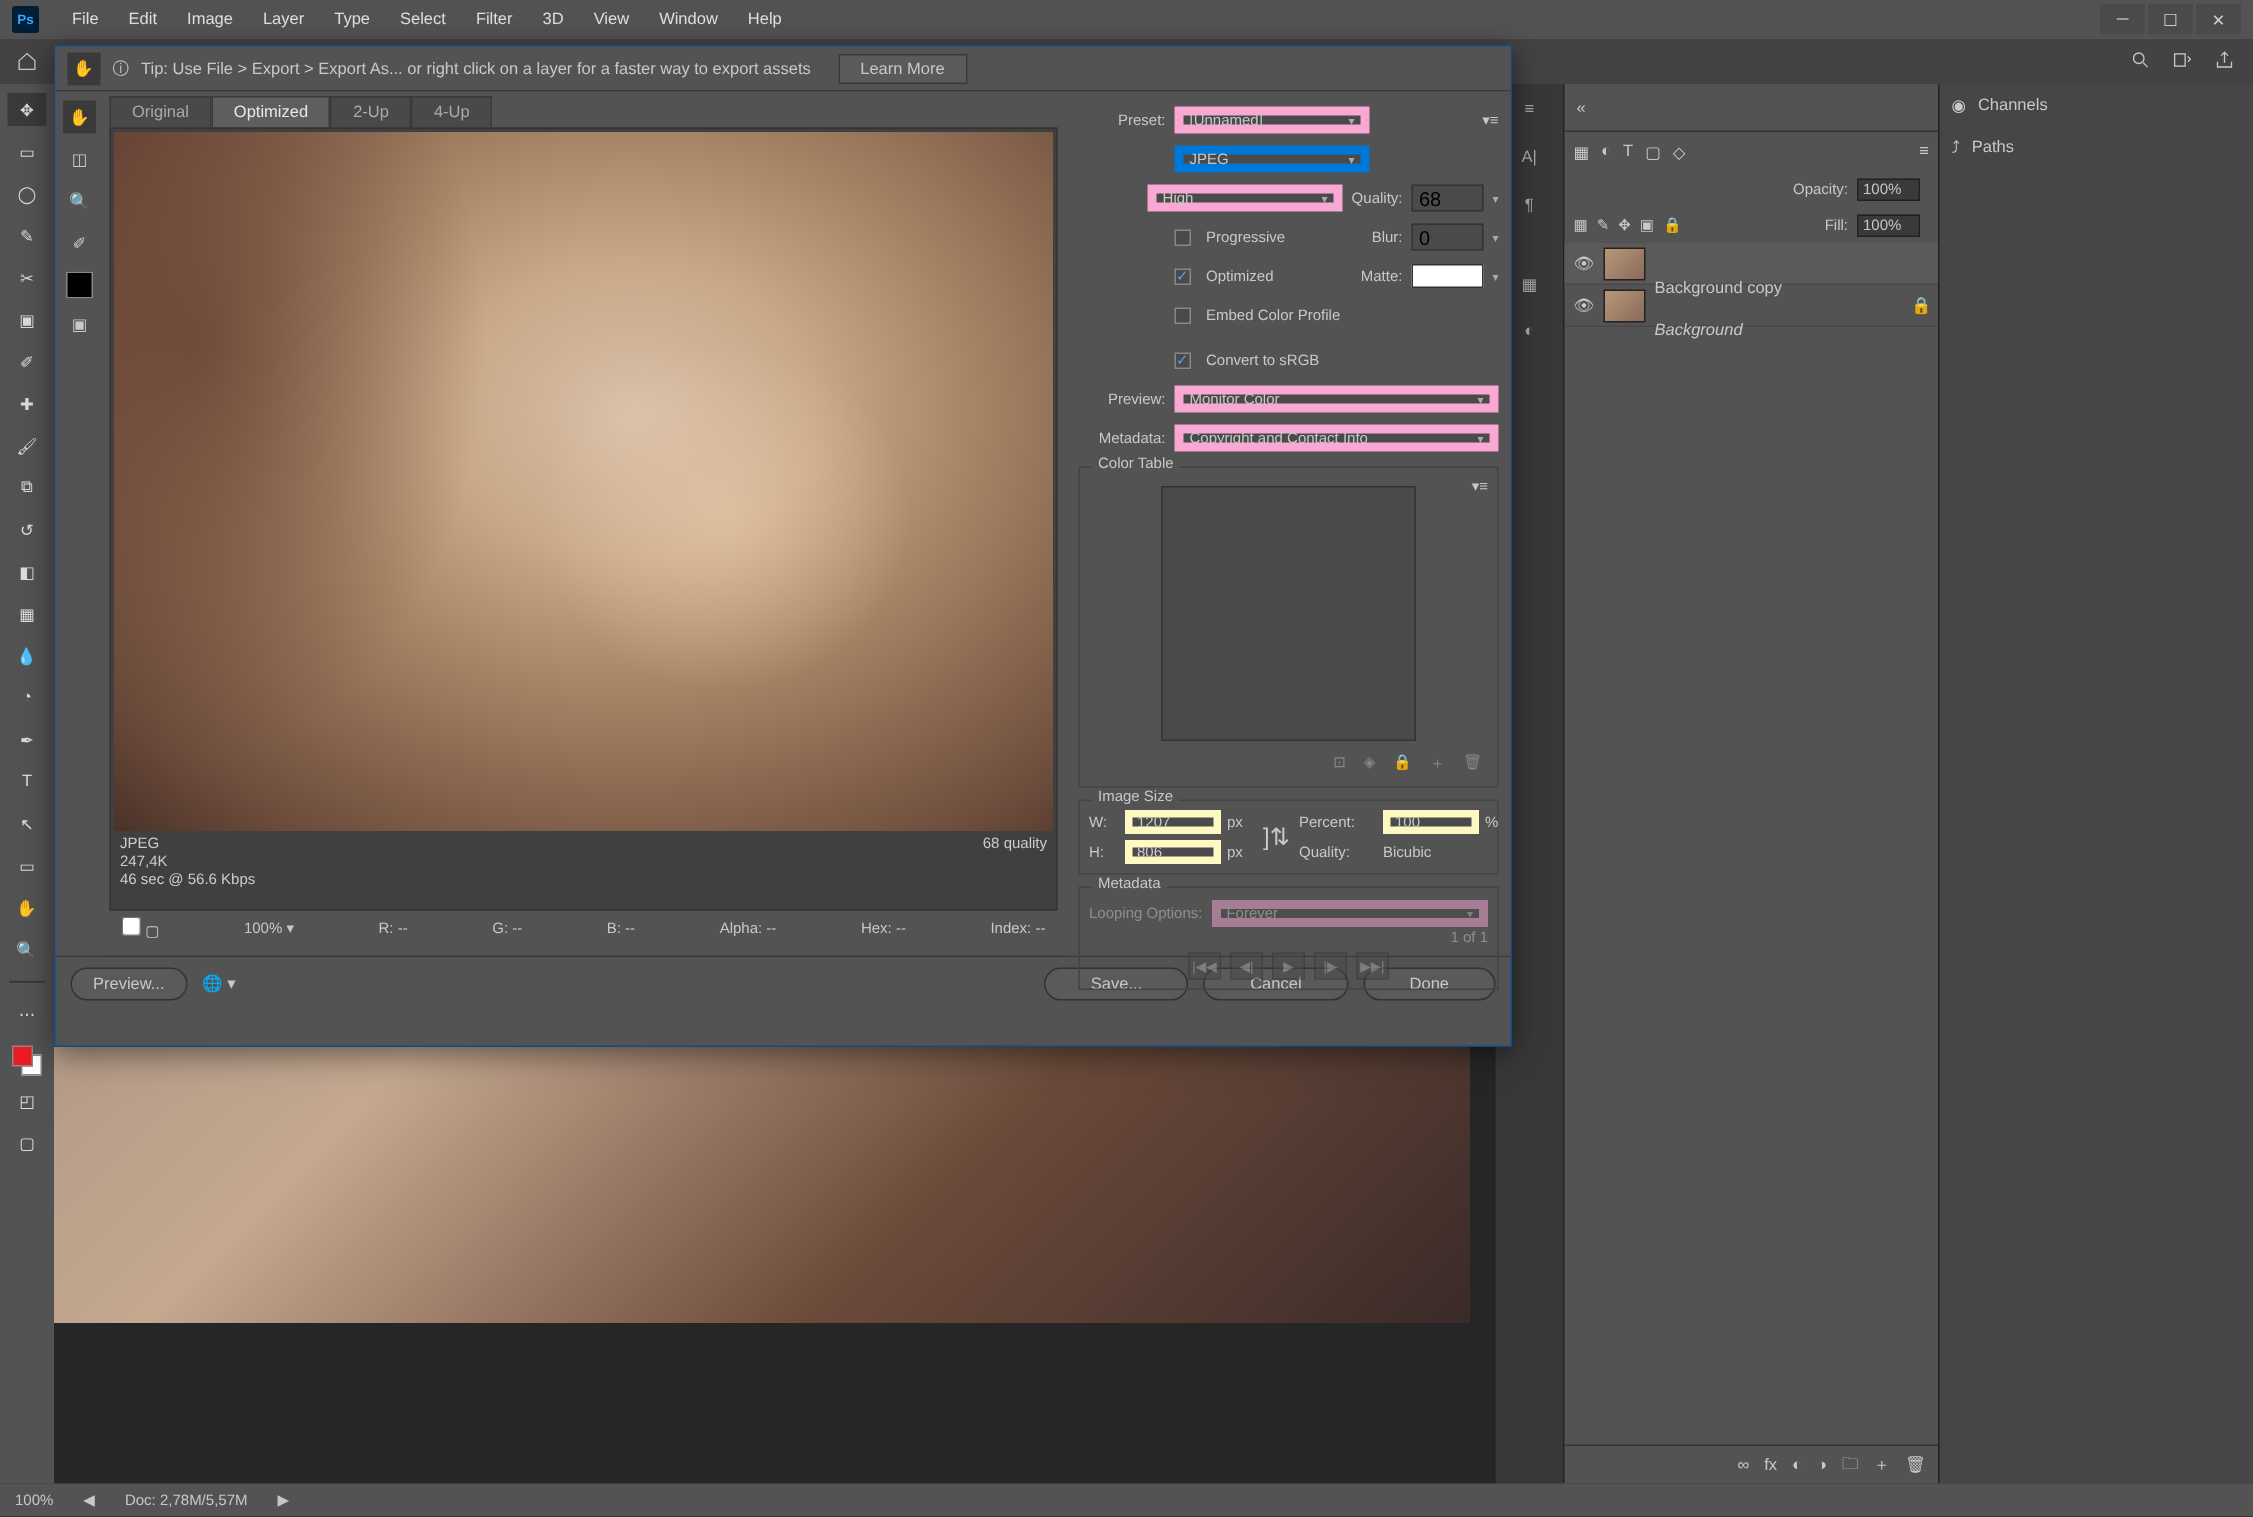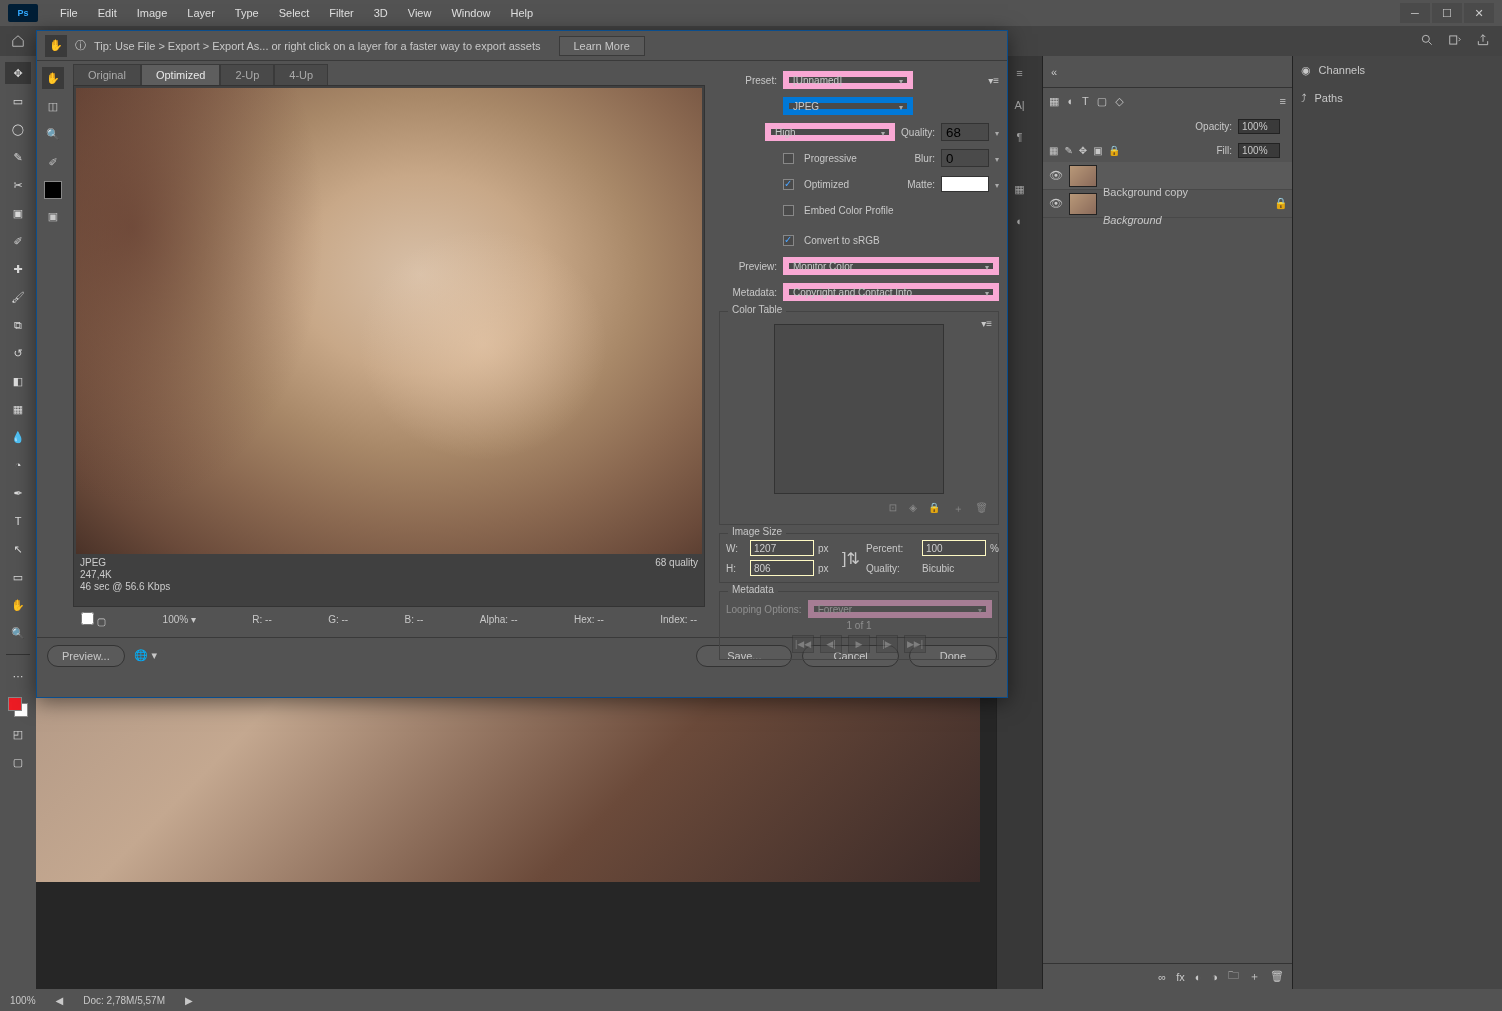--- a/index.html
+++ b/index.html
@@ -1,18 +1,18 @@
 <!DOCTYPE html>
 <html><head>
 <meta charset="utf-8">
 <style>
 * { box-sizing: border-box; margin: 0; padding: 0; font-family: "Segoe UI", Tahoma, sans-serif; }
 body { background: #323232; color: #c8c8c8; font-size: 11px; overflow: hidden; width: 1502px; height: 1011px; position: relative; }
 .menubar { background: #535353; height: 26px; display: flex; align-items: center; padding: 0 8px; }
-.menubar .ps-icon { width: 30px; height: 18px; background: #001e36; color: #31a8ff; font-size: 9px; font-weight: bold; display: flex; align-items: center; justify-content: center; border-radius: 2px; margin-right: 12px; }
+.menubar .ps-icon { width: 18px; height: 18px; background: #001e36; color: #31a8ff; font-size: 9px; font-weight: bold; display: flex; align-items: center; justify-content: center; border-radius: 2px; margin-right: 12px; }
 .menubar .menu-item { padding: 4px 10px; color: #e0e0e0; cursor: pointer; }
 .menubar .win-controls { margin-left: auto; display: flex; gap: 2px; }
 .menubar .win-btn { width: 30px; height: 20px; background: #4a4a4a; display: flex; align-items: center; justify-content: center; color: #ccc; }
 .tabbar { background: #434343; height: 30px; display: flex; align-items: center; padding-left: 6px; }
 .tabbar .home-icon { width: 24px; height: 24px; display: flex; align-items: center; justify-content: center; }
 .tabbar .right-tools { margin-left: auto; display: flex; gap: 14px; padding-right: 12px; align-items: center; }
 .main-area { position: absolute; top: 56px; left: 0; right: 0; bottom: 22px; display: flex; }
 .left-tools { width: 36px; background: #535353; display: flex; flex-direction: column; align-items: center; padding-top: 6px; gap: 6px; }
 .left-tools .tool { width: 26px; height: 22px; display: flex; align-items: center; justify-content: center; color: #ddd; cursor: pointer; }
 .left-tools .tool.sel { background: #3a3a3a; }
@@ -71,21 +71,21 @@
 .srow .sel.sel-fmt { border-color:#0078d7; }
 .srow .inp { width: 48px; height:18px; background:#4a4a4a; border:1px solid #333; padding:0 4px; }
 .srow .chev::after { content:"▾"; color:#aaa; font-size:8px; }
 .chk { width:11px; height:11px; border:1px solid #888; background:#4a4a4a; display:inline-block; margin-right:4px; position:relative; }
 .chk.checked::after { content:"✓"; position:absolute; top:-2px; left:0; font-size:10px; color:#4aa3ff; }
 .fieldset { border:1px solid #444; padding: 6px; margin-top:4px; position:relative; }
 .fieldset .legend { position:absolute; top:-8px; left:8px; background:#535353; padding:0 4px; font-size:10px; }
 .color-table-box { height: 170px; background: #4a4a4a; border:1px solid #333; margin: 6px auto; width: 170px; }
 .ct-icons { display:flex; justify-content:flex-end; gap:12px; padding: 2px 4px; color:#888; }
 .imgsize-grid { display:grid; grid-template-columns: 20px 64px 20px 20px 52px 64px 16px; gap: 4px 4px; align-items:center; }
-.imgsize-grid input { width: 64px; height:16px; background:#4a4a4a; border:1px solid #fef9c3; color:#ccc; padding:0 3px; font-size:10px; }
+.imgsize-grid input { width: 64px; height:16px; background:#4a4a4a; border:5px solid #fef9c3; color:#ccc; padding:0 3px; font-size:10px; }
 .anim-controls { display:flex; justify-content:center; gap:6px; margin-top:4px; }
 .anim-controls .ab { width:22px; height:18px; background:#4a4a4a; border:1px solid #333; display:flex; align-items:center; justify-content:center; font-size:9px; color:#aaa; }
 .dialog .footer { height: 36px; display:flex; align-items:center; padding: 0 10px; gap: 10px; border-top:1px solid #3a3a3a; }
 .dialog .footer .btn { padding: 4px 30px; background:#5a5a5a; border:1px solid #333; border-radius: 12px; cursor:pointer; }
 .dialog .footer .spacer { flex:1; }
 svg { width: 14px; height: 14px; }
 .ic { fill: none; stroke: currentColor; stroke-width: 1.5; }
 </style>
 </head>
 <body>
@@ -393,21 +393,21 @@
       </div>
       <div class="fieldset">
         <span class="legend">Metadata</span>
         <div class="srow" style="opacity:.5">
           <span>Looping Options:</span>
           <div class="sel">
               <span>Forever</span>
               <span class="chev"></span>
             </div>
         </div>
-        <div style="text-align:center;opacity:.5">1 of 1</div>
+        <div style="text-align:right;opacity:.5">1 of 1</div>
         <div class="anim-controls" style="opacity:.5">
           <div class="ab">|◀◀</div>
           <div class="ab">◀|</div>
           <div class="ab">▶</div>
           <div class="ab">|▶</div>
           <div class="ab">▶▶|</div>
         </div>
       </div>
     </div>
   </div>

